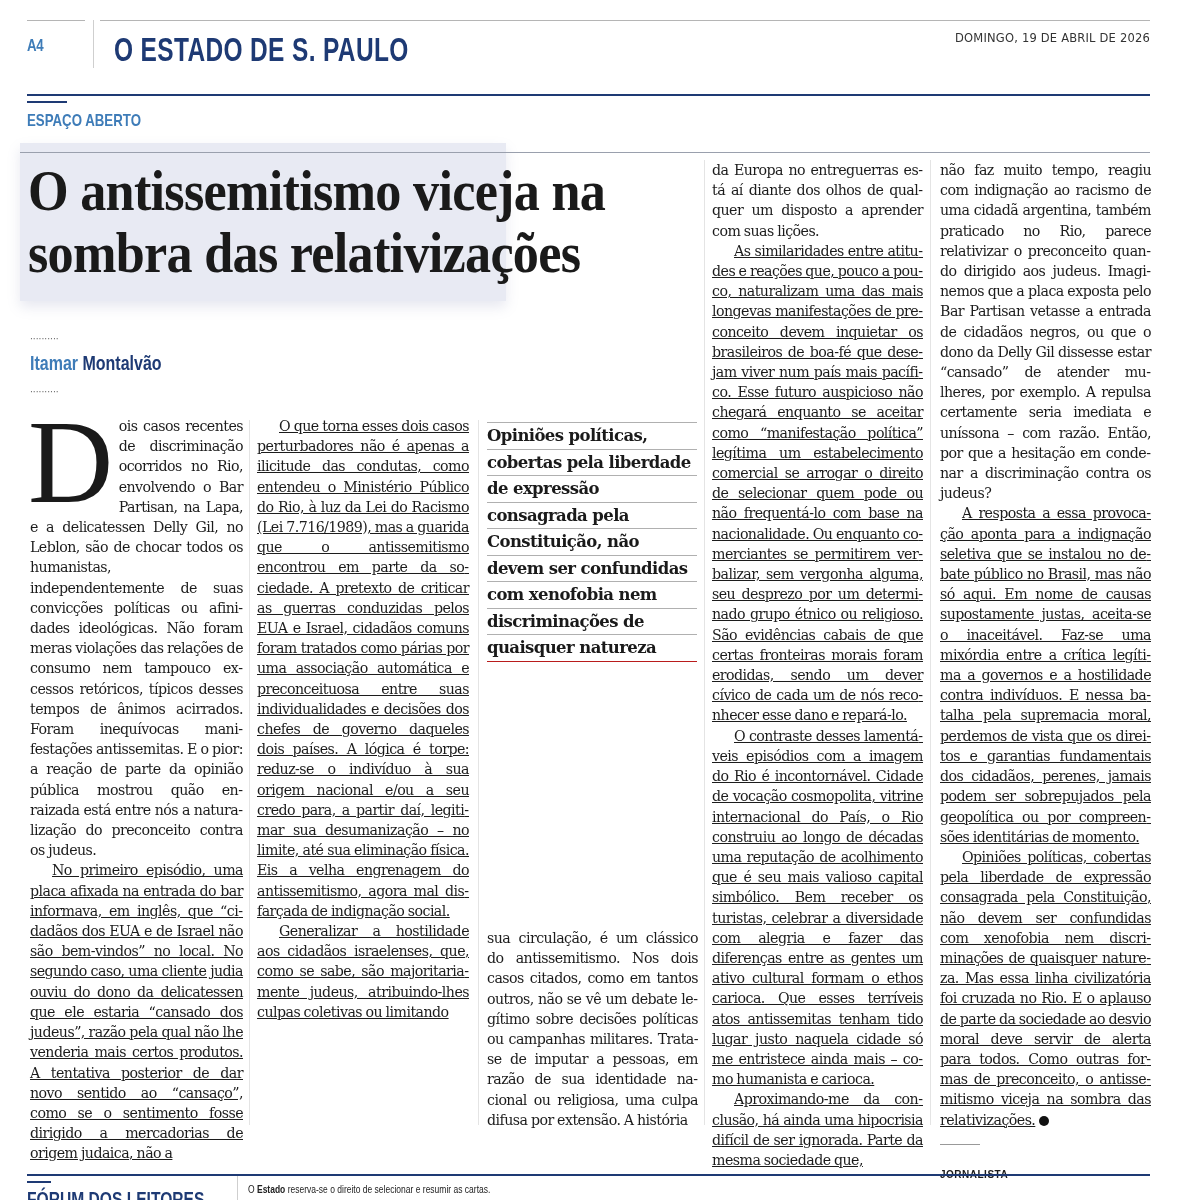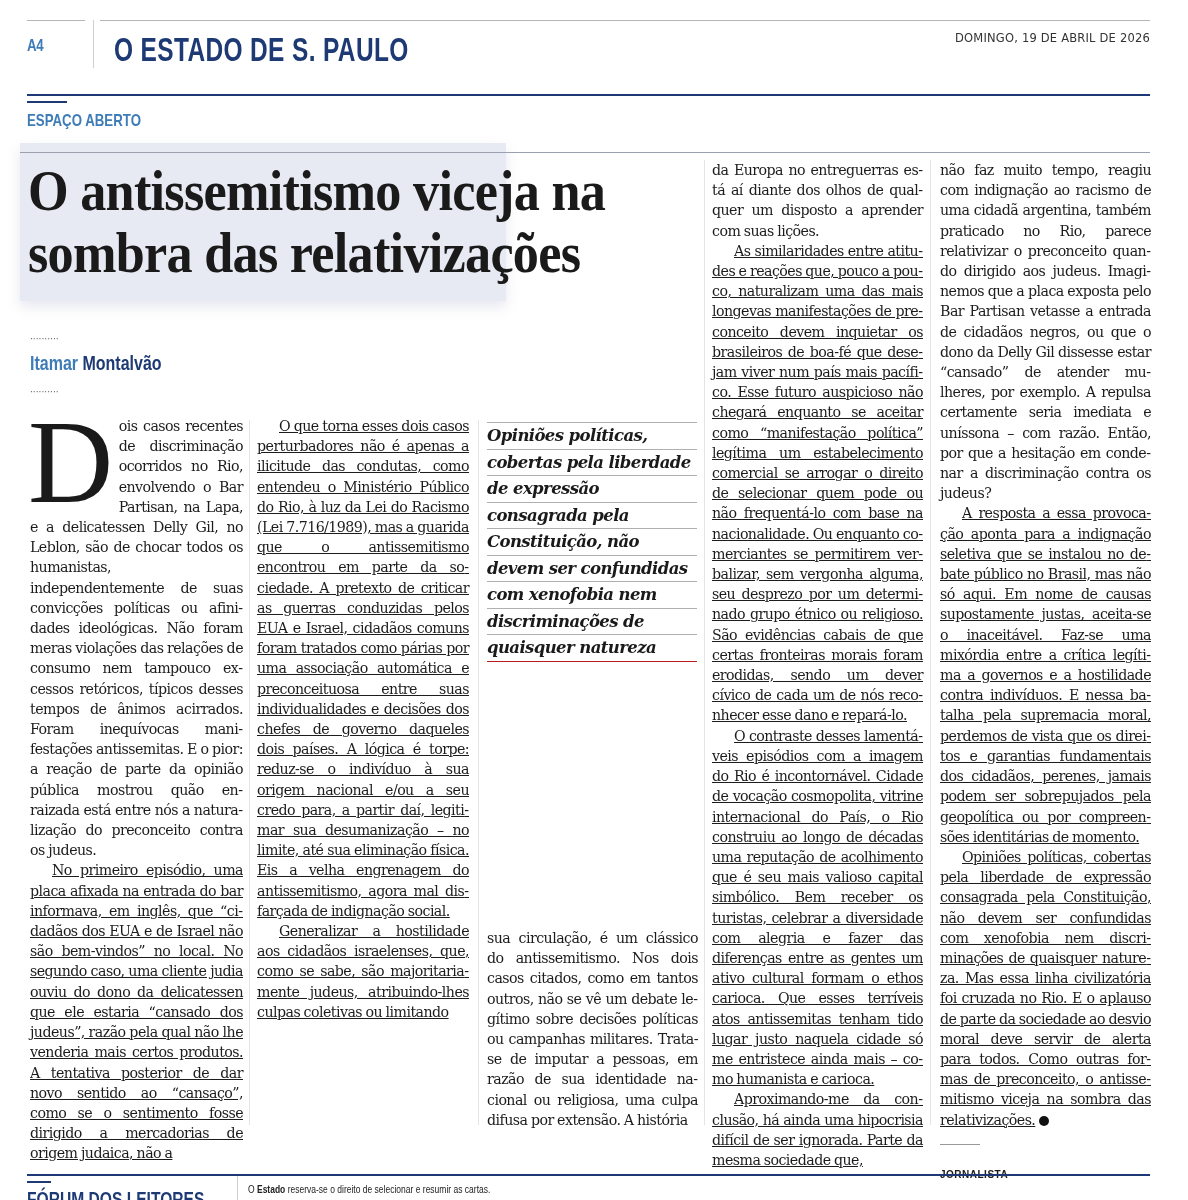--- a/index.html
+++ b/index.html
@@ -33,21 +33,21 @@
   .col p.indent { text-indent: 22px; text-decoration: underline; }
   .col1 { left: 30px; top: 416px; width: 213px; }
   .col2 { left: 257px; top: 416px; width: 212px; }
   .col3 { left: 487px; top: 928px; width: 211px; }
   .col4 { left: 712px; top: 160px; width: 211px; }
   .col5 { left: 940px; top: 160px; width: 211px; }
 
   .dropcap { float: left; font-family: "Liberation Serif", serif; font-size: 118px; line-height: 86px; margin: 4px 6px 0 -2px; color: #1a1a1a; height: 96px; }
 
   .pullquote { position: absolute; left: 487px; top: 422px; width: 210px; }
-  .pullquote .pq-line { font-family: "DejaVu Serif", serif; font-style: italic; font-weight: 700; font-size: 16.5px; line-height: 25.5px; color: #1a1a1a; border-top: 1px solid #b0b0b0; padding-left: 0; letter-spacing: -0.6px; white-space: nowrap; }
+  .pullquote .pq-line { font-family: "DejaVu Serif", serif; font-weight: 700; font-size: 16.5px; line-height: 25.5px; color: #1a1a1a; border-top: 1px solid #b0b0b0; padding-left: 0; letter-spacing: -0.6px; white-space: nowrap; }
   .pullquote .pq-line:last-child { border-bottom: 1px solid #b91c1c; }
 
   .col-rule { position: absolute; top: 160px; width: 1px; height: 965px; background: #e4e4e4; }
 
   .end-rule { display: block; width: 40px; height: 1px; background: #999; margin: 14px 0 10px 0; }
   .author-role { font-family: "Liberation Sans", sans-serif; font-weight: 700; font-size: 10px; letter-spacing: 0.5px; color: #1a1a1a; margin-top: 20px; }
   .end-mark { display: inline-block; width: 10px; height: 10px; border-radius: 50%; background: #111; vertical-align: middle; margin-left: 4px; }
 
   .footer-rule { position: absolute; left: 27px; top: 1174px; width: 1123px; height: 2px; background: #1e3a74; }
   .footer-mark { position: absolute; left: 27px; top: 1181px; width: 24px; height: 2px; background: #1e3a74; }

